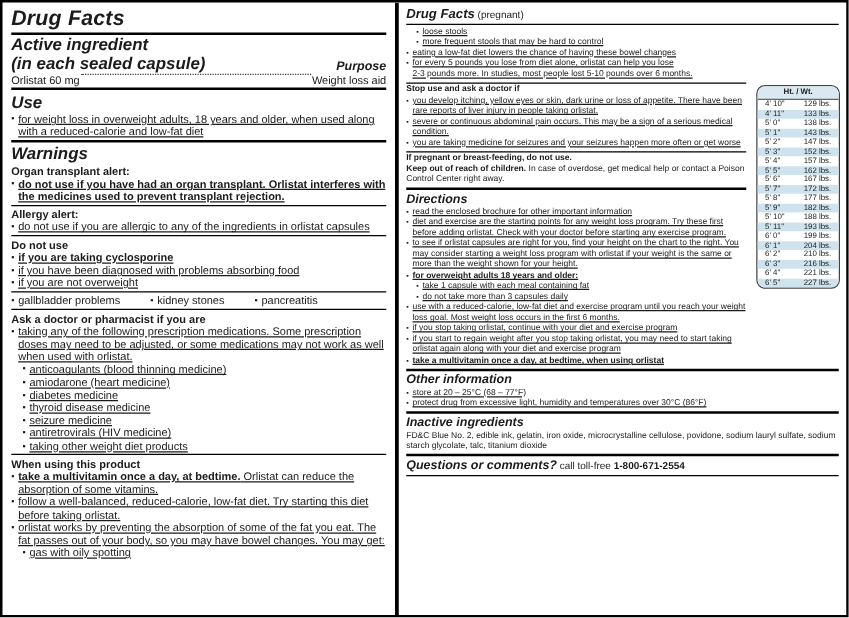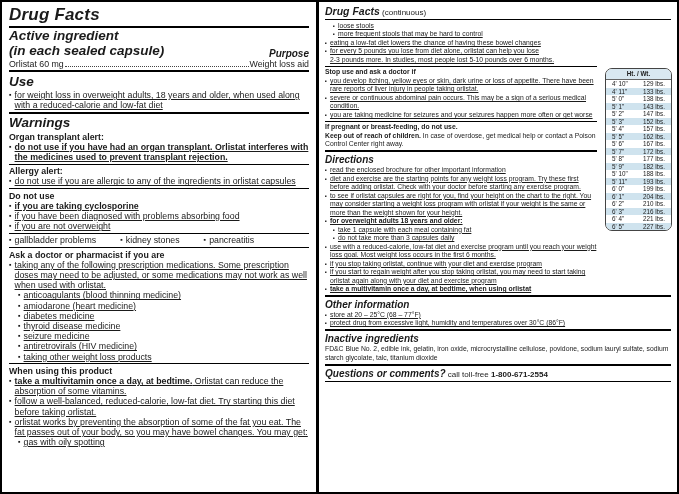--- a/index.html
+++ b/index.html
@@ -53,21 +53,21 @@
   .bullet .txt{flex:1;text-decoration:underline;}
   .bullet.lvl1{margin-left:9px;}
   .col-right .bullet.lvl1{margin-left:8px;}
   .hbullets{display:flex;gap:24px;margin:0;}
   .hbullets .hitem{display:flex;}
   .hbullets .glyph{font-size:82%;margin-right:3px;}
   
   .two-col-header{display:flex;justify-content:space-between;align-items:flex-end;margin:1px 0 0;}
   .two-col-header .ai-left span{display:block;font-weight:bold;font-style:italic;font-size:13.5px;line-height:1.1;}
   .two-col-header .ai-right{font-weight:bold;font-style:italic;font-size:10px;}
-  .dotted-row{display:flex;align-items:flex-end;margin:0 0 1px;}
+  .dotted-row{display:flex;align-items:flex-start;margin:0 0 1px;}
   .dotted-row .fill{flex:1;border-bottom:1.3px dotted #444;margin:0 1px 2px;}
   
   .col-right .narrow{margin-right:74px;}
   .col-right .bullet.narrow .txt{margin-right:0;}
   
   .htwt{
     position:absolute;top:66px;right:5px;width:67px;
     border:1.2px solid #444;border-radius:7px;overflow:hidden;
     background:#fff;font-size:6.3px;
   }
@@ -170,21 +170,21 @@
       <div class="bullet lvl1">
         <span class="glyph">▪</span>
         <span class="txt"><span class="seg">seizure medicine</span></span>
       </div>
       <div class="bullet lvl1">
         <span class="glyph">▪</span>
         <span class="txt"><span class="seg">antiretrovirals (HIV medicine)</span></span>
       </div>
       <div class="bullet lvl1">
         <span class="glyph">▪</span>
-        <span class="txt"><span class="seg">taking other weight loss products</span></span>
+        <span class="txt"><span class="seg">taking other weight diet products</span></span>
       </div>
       <div class="rule rule-thin"></div>
       <div class="para"><span class="seg seg-b">When using this product</span></div>
       <div class="bullet lvl0">
         <span class="glyph">▪</span>
         <span class="txt"><span class="seg seg-b">take a multivitamin once a day, at bedtime.</span><span class="seg"> Orlistat can reduce the absorption of some vitamins.</span></span>
       </div>
       <div class="bullet lvl0">
         <span class="glyph">▪</span>
         <span class="txt"><span class="seg">follow a well-balanced, reduced-calorie, low-fat diet. Try starting this diet before taking orlistat.</span></span>
@@ -193,21 +193,21 @@
         <span class="glyph">▪</span>
         <span class="txt"><span class="seg">orlistat works by preventing the absorption of some of the fat you eat. The fat passes out of your body, so you may have bowel changes. You may get:</span></span>
       </div>
       <div class="bullet lvl1">
         <span class="glyph">▪</span>
         <span class="txt"><span class="seg">gas with oily spotting</span></span>
       </div>
     </div>
   <div class="divider"></div>
   <div class="col col-right" id="col-right">
-      <div class="title cont-title"><span class="seg seg-hi">Drug Facts</span><span class="seg"> (continuous)</span></div>
+      <div class="title cont-title"><span class="seg seg-hi">Drug Facts</span><span class="seg"> (pregnant)</span></div>
       <div class="rule rule-thin"></div>
       <div class="htwt">
         <div class="htwt-header">Ht. / Wt.</div>
         <div class="trow">
           <span class="tcell">4' 10"</span>
           <span class="tcell">129 lbs.</span>
         </div>
         <div class="trow alt">
           <span class="tcell">4' 11"</span>
           <span class="tcell">133 lbs.</span>

